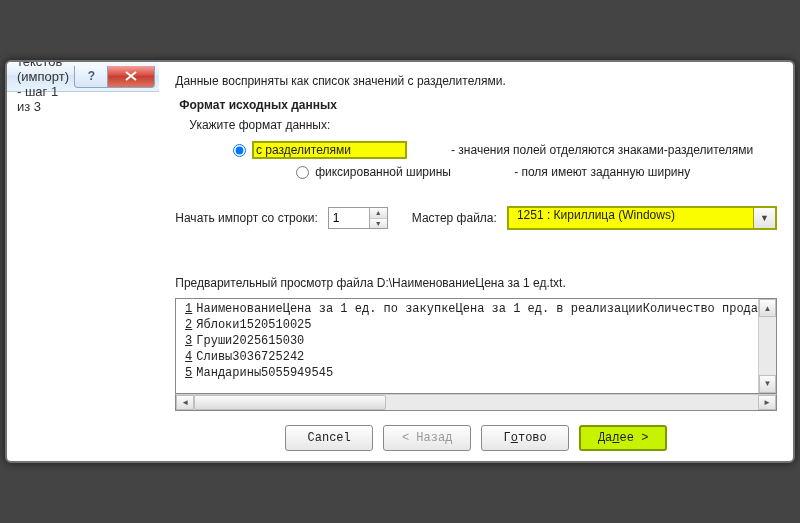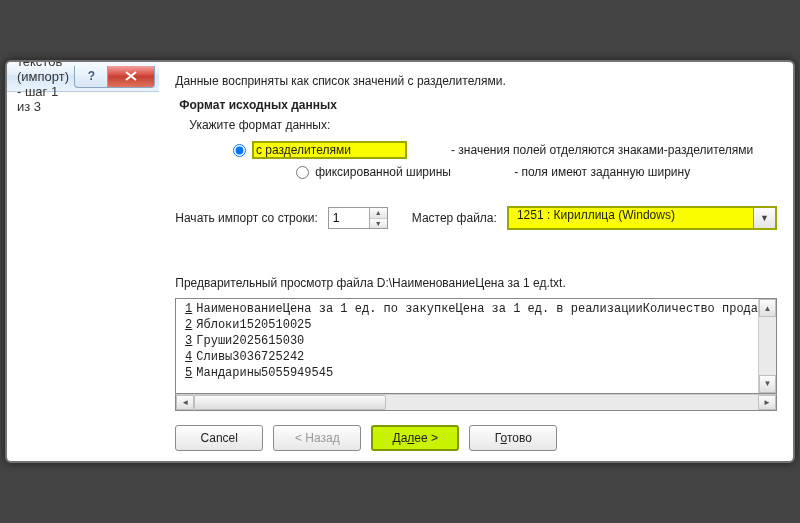--- a/index.html
+++ b/index.html
@@ -228,22 +228,23 @@
     left: 0; top: 0; bottom: 0;
     width: 34%;
     background: linear-gradient(#fcfcfc,#dcdcdc);
     border: 1px solid #bfbfbf;
     border-radius: 2px;
   }
   .footer {
     margin-top: auto;
     padding-top: 14px;
     display: flex;
-    justify-content: flex-start;
+    justify-content: center;
     gap: 10px;
+    font-family: Liberation Mono, monospace;
   }
   .btn {
     min-width: 88px;
     height: 26px;
     border: 1px solid #8a8a8a;
     border-radius: 3px;
     background: linear-gradient(#fefefe,#e7e7e7);
     display: flex;
     justify-content: center;
     align-items: center;
@@ -348,21 +349,21 @@
       <div class="arr">►</div>
     </div>
 
     <div class="footer">
       <div class="btn">
           <span>Cancel</span>
         </div>
       <div class="btn disabled">
           <span>&lt; Назад</span>
         </div>
+      <div class="btn">
+        <span><span>Г</span><span class="ul">о</span><span>тово</span></span>
+      </div>
       <div class="btn hl">
           <span>Да<span class="ul">л</span>ее &gt;</span>
         </div>
-      <div class="btn">
-        <span><span>Г</span><span class="ul">о</span><span>тово</span></span>
-      </div>
     </div>
   </div>
 </div>
 
 </body></html>

